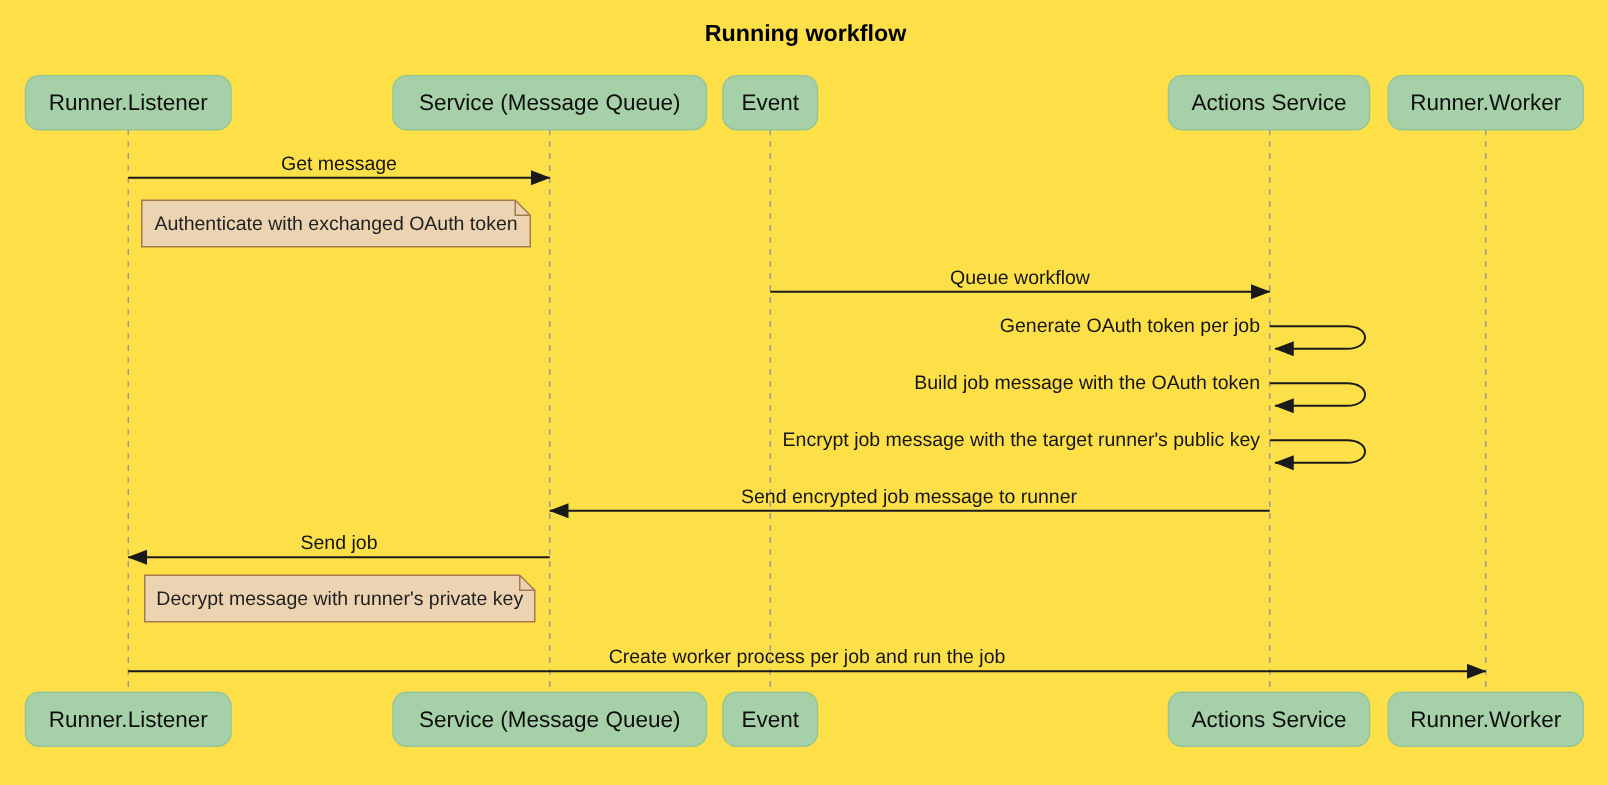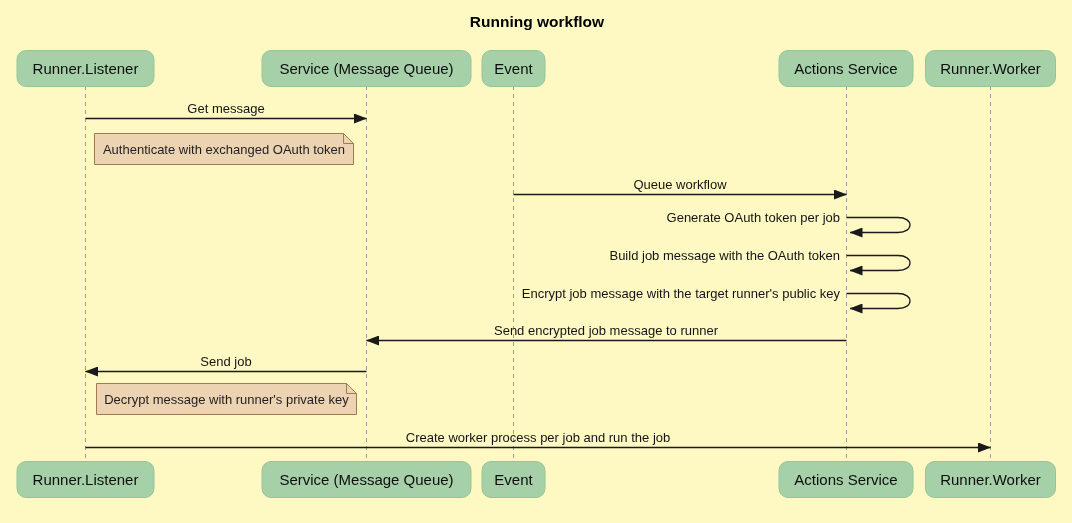--- a/index.html
+++ b/index.html
@@ -1,20 +1,20 @@
 <!DOCTYPE html>
 <html><head>
 <meta charset="utf-8">
 <style>
   html, body { margin: 0; padding: 0; background: #ffffff; }
   .stage {
     position: relative;
     width: 1072px;
     height: 523px;
-    background: #fef9c3;
+    background: #fde047;
     overflow: hidden;
     font-family: "Liberation Sans", sans-serif;
   }
   svg { display: block; }
   .title-label      { font: bold 15.5px "Liberation Sans", sans-serif; fill: #000000; }
   .part-label       { font: 15px "Liberation Sans", sans-serif; fill: #0d0d0d; }
   .msg-label        { font: 13px "Liberation Sans", sans-serif; fill: #141414; }
   .note-label       { font: 13px "Liberation Sans", sans-serif; fill: #1f1f1f; }
   .participant-box  { fill: #a6d1a8; stroke: #95c597; stroke-width: 1; }
   .lifeline         { stroke: #9b9b9b; stroke-width: 1; stroke-dasharray: 4 4; fill: none; }

